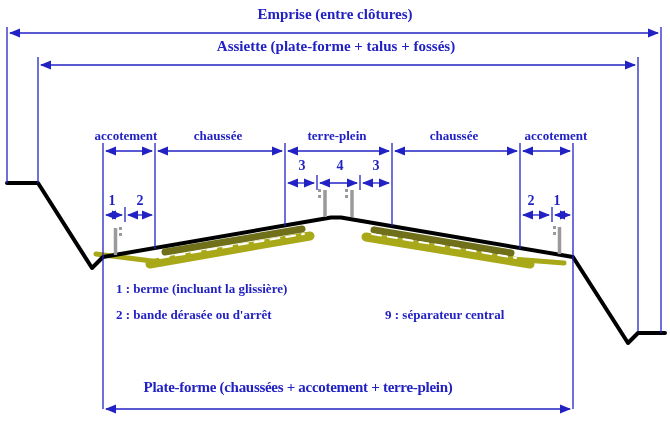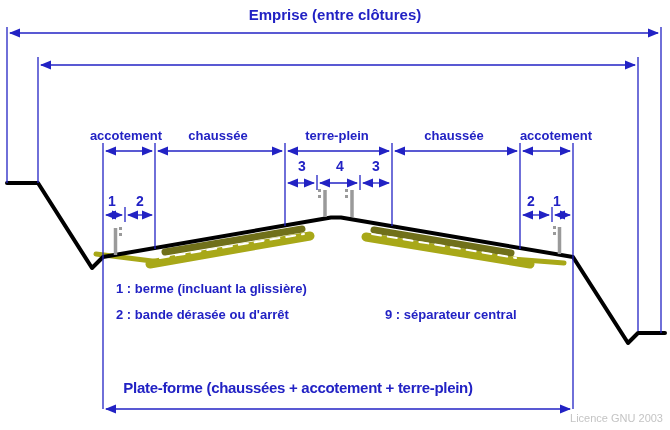--- a/index.html
+++ b/index.html
@@ -1,18 +1,18 @@
 <!DOCTYPE html>
 <html><head>
 <meta charset="utf-8">
 <style>
   html,body{margin:0;padding:0;background:#fff;}
   .stage{
     position:relative;width:670px;height:430px;background:#ffffff;
-    font-family:Liberation Sans, sans-serif;overflow:hidden;
+    font-family:Liberation Serif, serif;overflow:hidden;
   }
   .stage svg{position:absolute;left:0;top:0;}
   .lbl{
     position:absolute;color:#2222c4;font-weight:bold;white-space:nowrap;text-align:center;
     -webkit-font-smoothing:none;
   }
   .ctr{text-align:center;}
   .t15{font-size:15px;}
   .t13{font-size:13px;}
   .t14{font-size:14px;}
@@ -117,20 +117,21 @@
       <line x1="363" y1="183" x2="389" y2="183" marker-start="url(#ah)" marker-end="url(#ah)"></line>
 
       <line x1="523" y1="215" x2="549" y2="215" marker-start="url(#ah)" marker-end="url(#ah)"></line>
       <line x1="555" y1="215" x2="570" y2="215" marker-start="url(#ah)" marker-end="url(#ah)"></line>
 
       <line x1="106" y1="409" x2="570" y2="409" marker-start="url(#ah)" marker-end="url(#ah)"></line>
     </g>
   </svg>
 
   <div class="lbl ctr t15 title-emprise">Emprise (entre clôtures)</div>
+  <div class="lbl ctr t15 title-assiette">Assiette (plate-forme + talus + fossés)</div>
 
   <div class="lbl ctr t13 sec-acc-l">accotement</div>
   <div class="lbl ctr t13 sec-cha-l">chaussée</div>
   <div class="lbl ctr t13 sec-tp">terre-plein</div>
   <div class="lbl ctr t13 sec-cha-r">chaussée</div>
   <div class="lbl ctr t13 sec-acc-r">accotement</div>
 
   <div class="lbl ctr t14 n1l">1</div>
   <div class="lbl ctr t14 n2l">2</div>
   <div class="lbl ctr t14 n3a">3</div>
@@ -138,14 +139,13 @@
   <div class="lbl ctr t14 n3b">3</div>
   <div class="lbl ctr t14 n2r">2</div>
   <div class="lbl ctr t14 n1r">1</div>
 
   <div class="lbl t13 leg1">1 : berme (incluant la glissière)</div>
   <div class="lbl t13 leg2">2 : bande dérasée ou d'arrêt</div>
   <div class="lbl t13 leg4">9 : séparateur central</div>
 
   <div class="lbl ctr t15 title-pf">Plate-forme (chaussées + accotement + terre-plein)</div>
 
-  <div class="lbl license">Licence GNU 2003</div>
 </div>
 
 </body></html>

